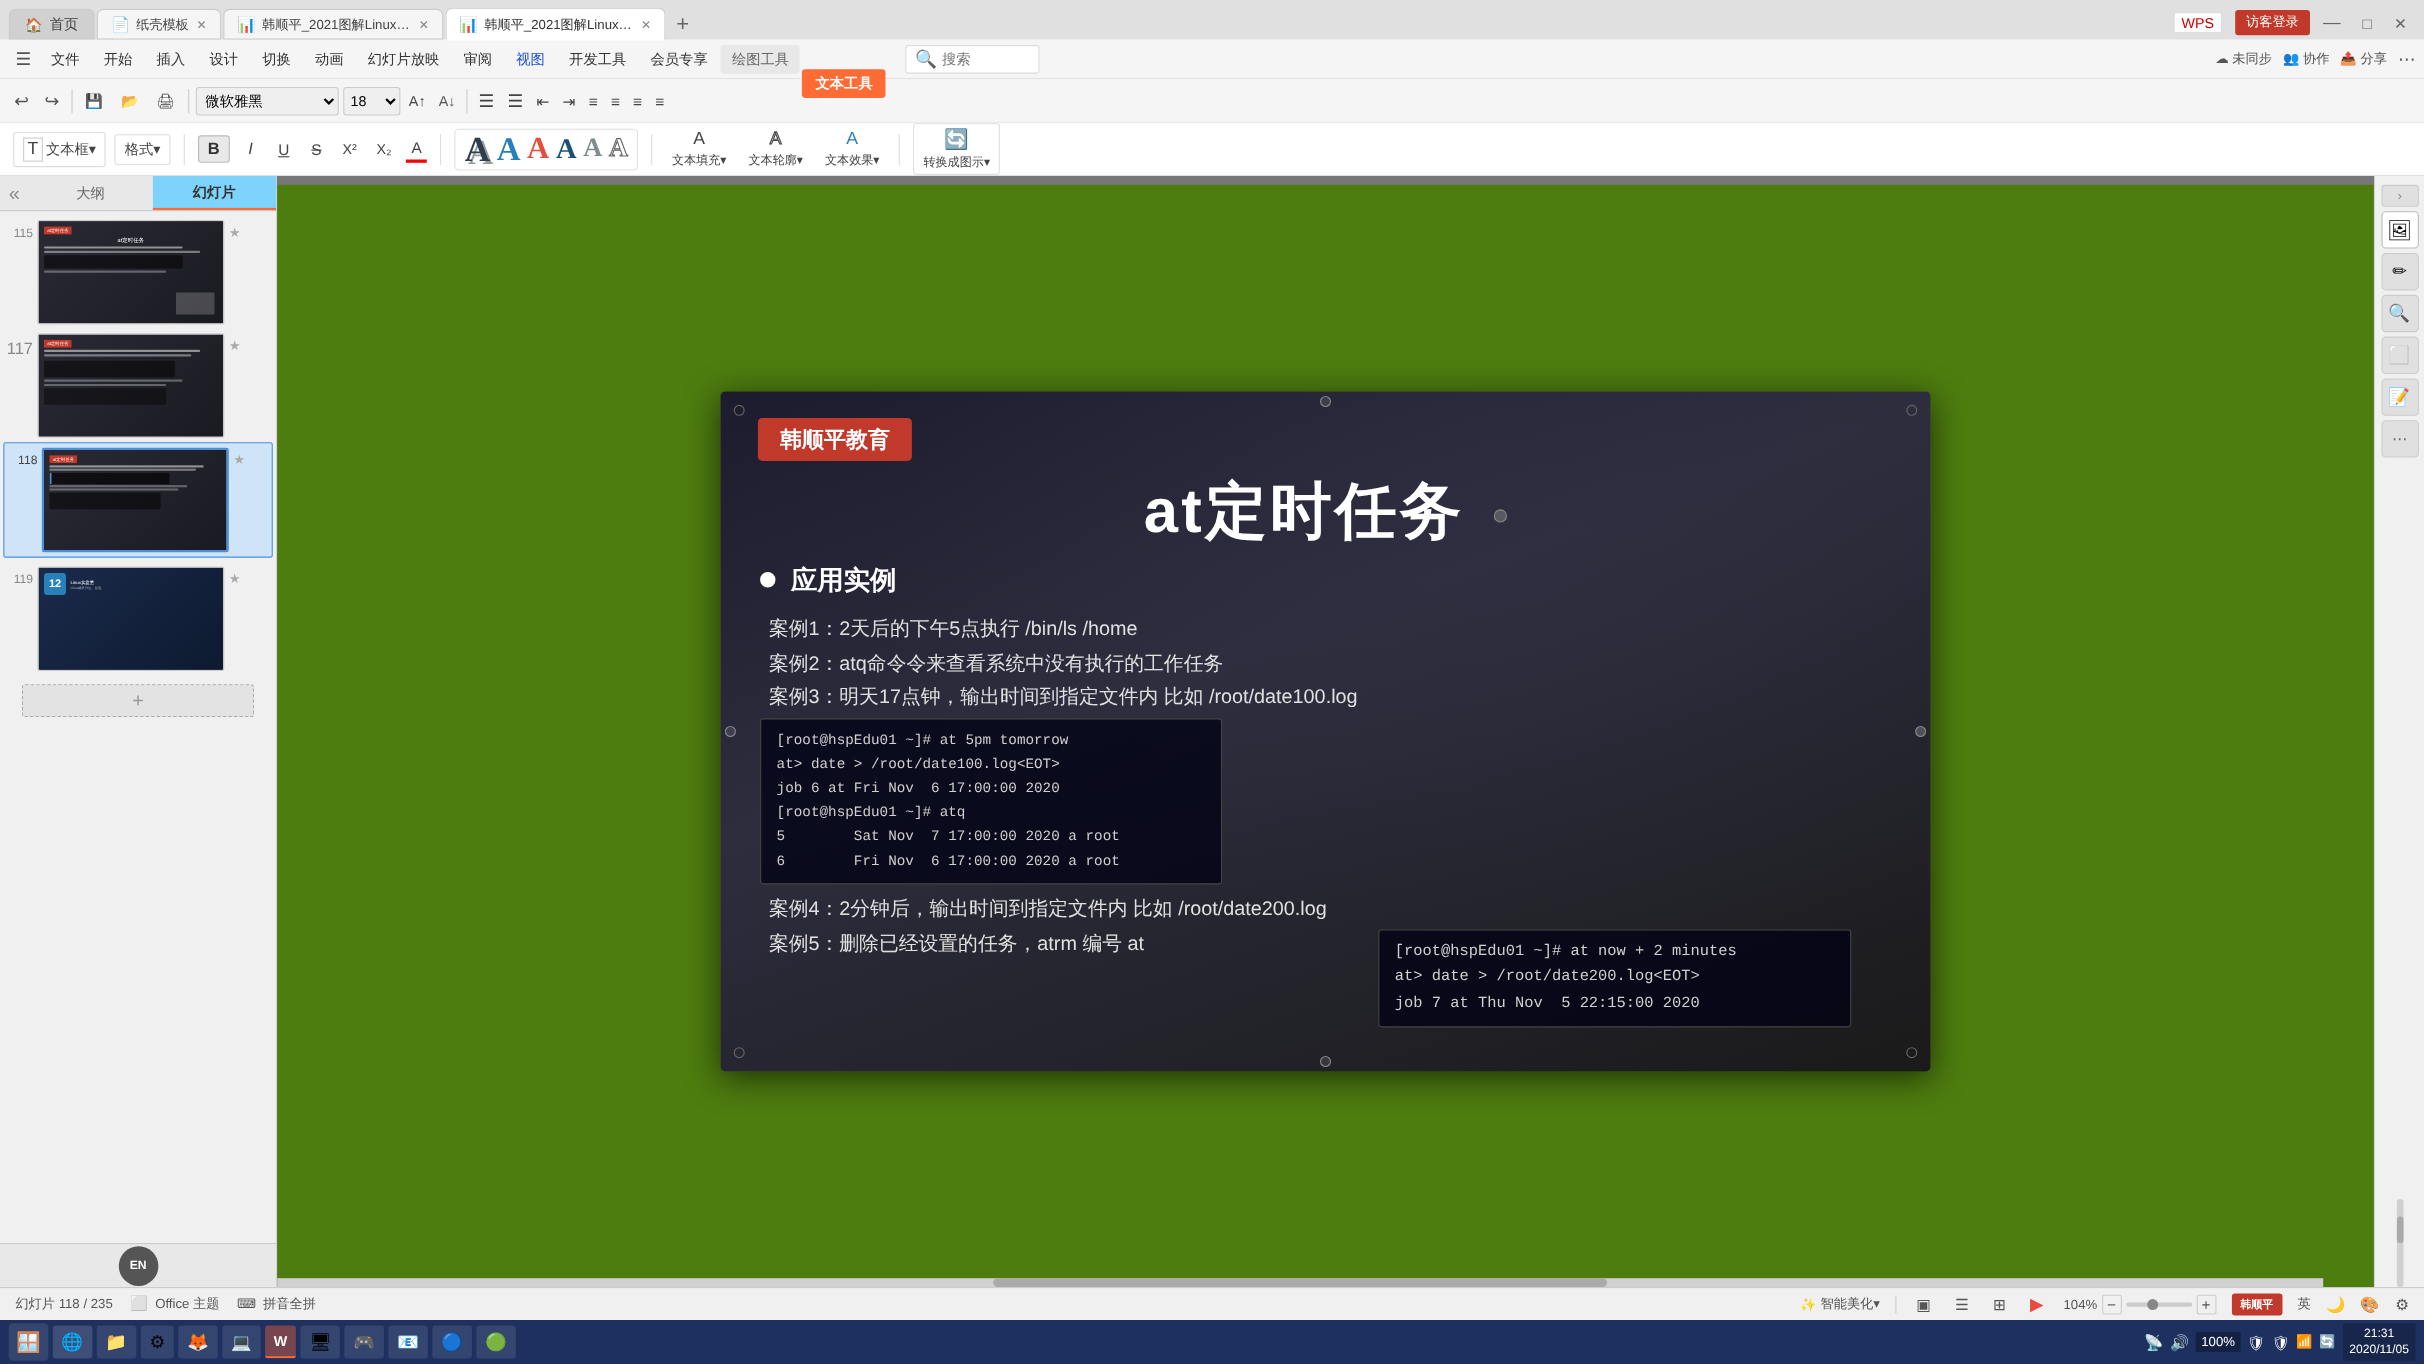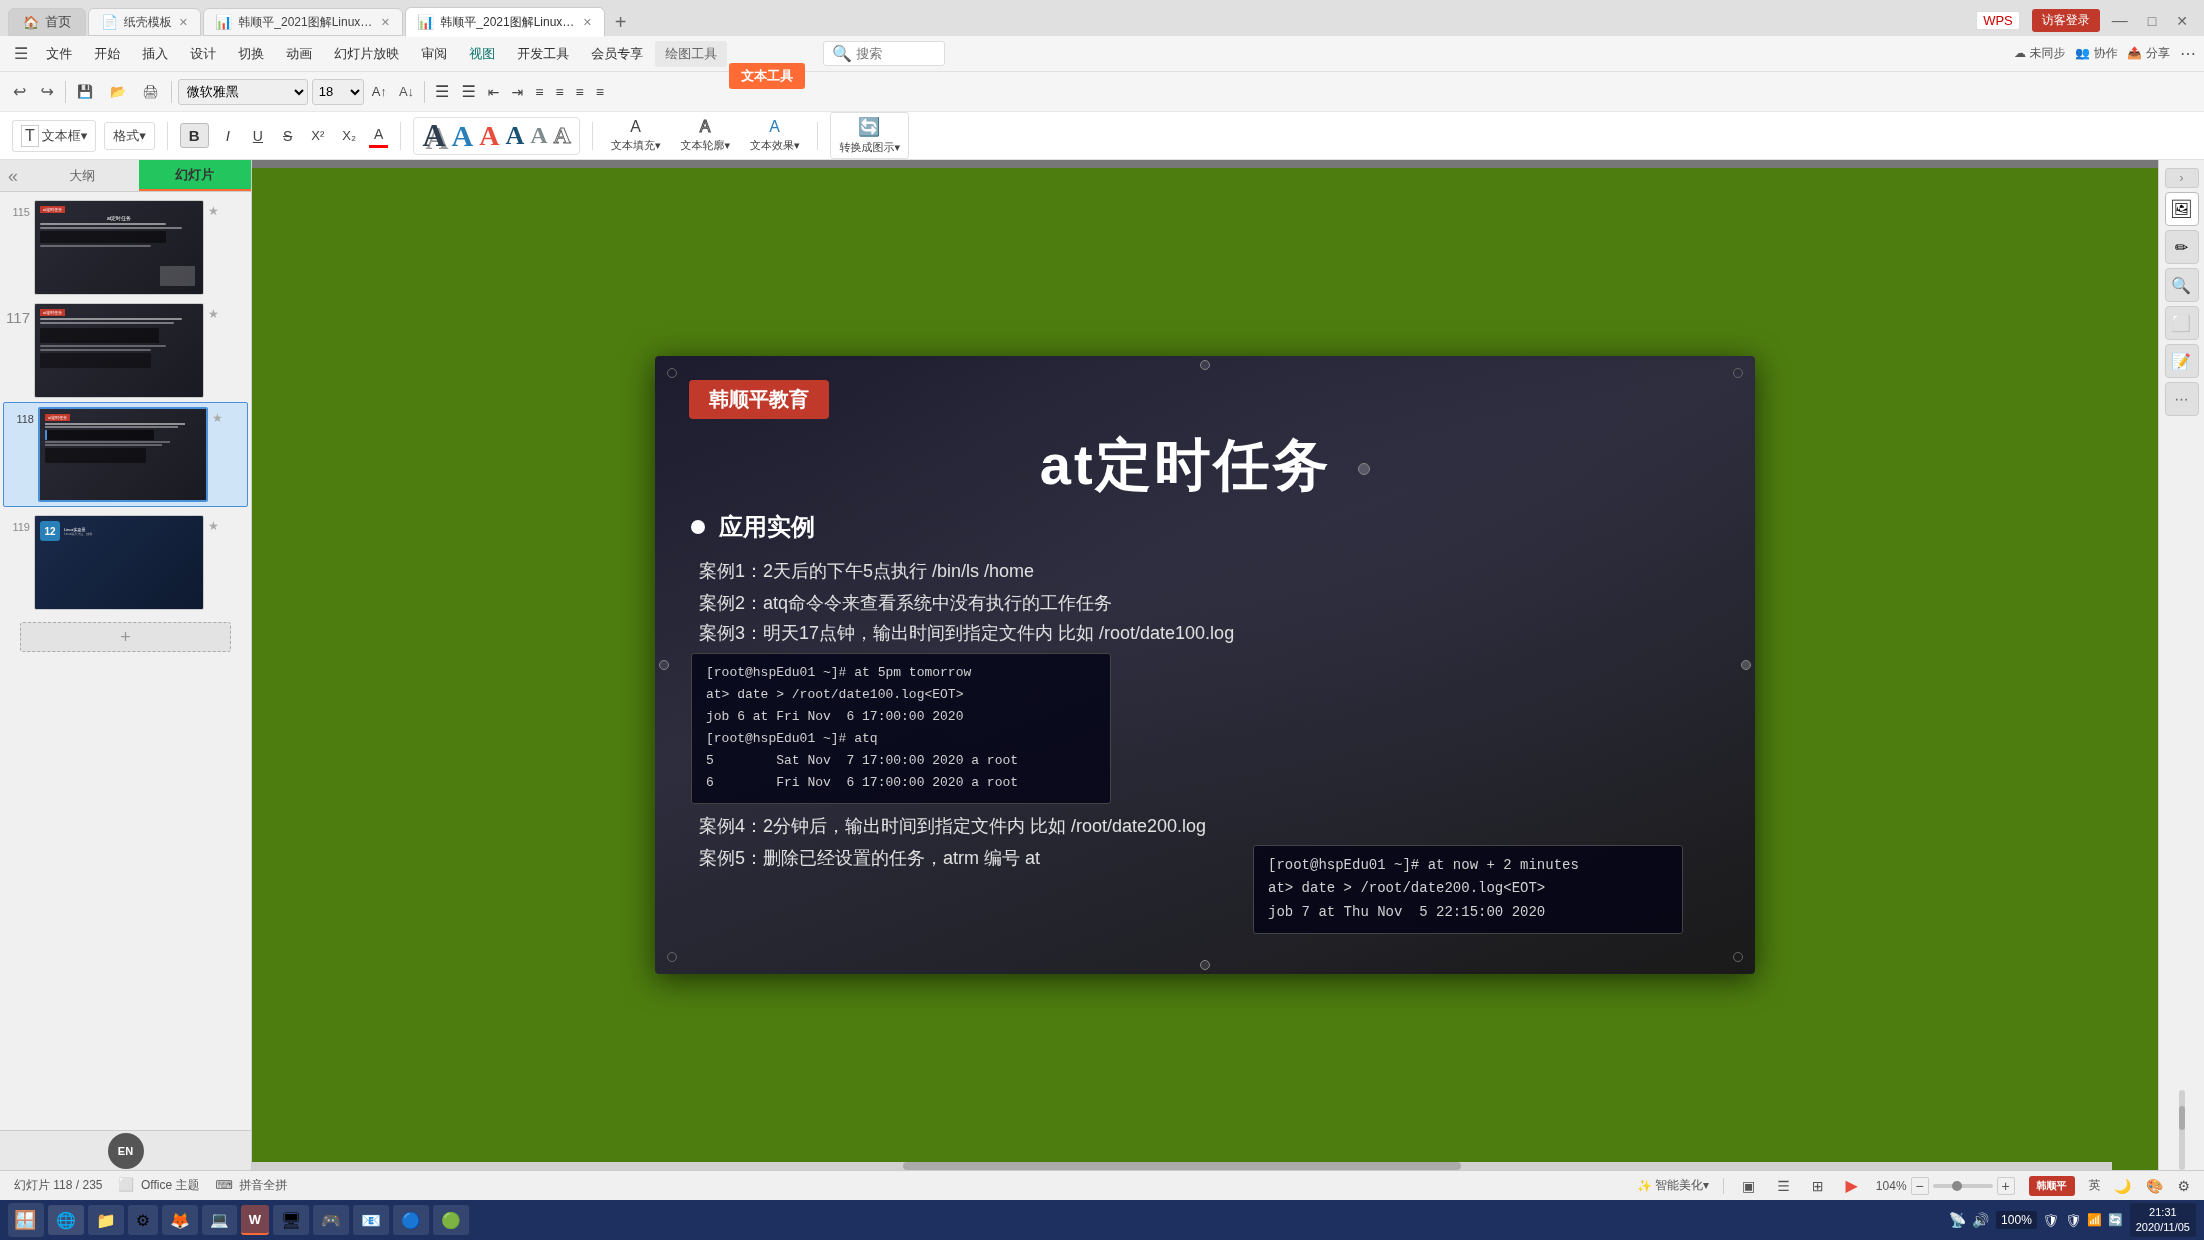--- a/index.html
+++ b/index.html
@@ -42,21 +42,21 @@
 <div style="background:#f5f5f5; height:36px; display:flex; align-items:center; padding:0 8px; gap:2px; border-bottom:1px solid #e0e0e0;">
   <span style="font-size:16px; color:#555; padding:0 6px; cursor:pointer;">☰</span>
   <span style="font-size:13px; color:#333; padding:4px 10px; cursor:pointer;">文件</span>
   <span style="font-size:13px; color:#333; padding:4px 10px; cursor:pointer;">开始</span>
   <span style="font-size:13px; color:#333; padding:4px 10px; cursor:pointer;">插入</span>
   <span style="font-size:13px; color:#333; padding:4px 10px; cursor:pointer;">设计</span>
   <span style="font-size:13px; color:#333; padding:4px 10px; cursor:pointer;">切换</span>
   <span style="font-size:13px; color:#333; padding:4px 10px; cursor:pointer;">动画</span>
   <span style="font-size:13px; color:#333; padding:4px 10px; cursor:pointer;">幻灯片放映</span>
   <span style="font-size:13px; color:#333; padding:4px 10px; cursor:pointer;">审阅</span>
-  <span style="font-size:13px; color:#0f766e; padding:4px 10px; cursor:pointer;">视图</span>
+  <span style="font-size:13px; color:#1d4ed8; padding:4px 10px; cursor:pointer;">视图</span>
   <span style="font-size:13px; color:#333; padding:4px 10px; cursor:pointer;">开发工具</span>
   <span style="font-size:13px; color:#333; padding:4px 10px; cursor:pointer;">会员专享</span>
   <span style="font-size:13px; color:#666; padding:4px 10px; cursor:pointer; background:#e8e8e8; border-radius:3px;">绘图工具</span>
   <span style="font-size:13px; color:#fff; padding:4px 12px; cursor:pointer; background:#ff6b35; border-radius:3px; font-weight:bold;margin-top:44px;">文本工具</span>
   <div style="margin-left:16px; display:flex; align-items:center; background:#fff; border:1px solid #ddd; border-radius:3px; padding:2px 8px; gap:4px;">
     <span style="color:#999;">🔍</span>
     <input type="text" style="border: none; outline: none; font-size: 13px; width: 80px;" placeholder="搜索">
   </div>
   <div style="margin-left:auto; display:flex; align-items:center; gap:10px;">
     <span style="font-size:12px; color:#555; cursor:pointer;">☁ 未同步</span>
@@ -143,21 +143,21 @@
 
 <div style="display:flex; height:calc(1240px - 36px - 36px - 40px - 48px - 30px - 40px); background:#888;">
 
   <div style="width:252px; background:#f0f0f0; border-right:1px solid #ccc; display:flex; flex-direction:column;">
 
     <div style="display:flex; height:32px; border-bottom:1px solid #ccc; background:#e8e8e8;">
       <span style="padding:0 8px; line-height:32px; font-size:18px; color:#888; cursor:pointer;">«</span>
       <div style="flex:1; display:flex; align-items:center; justify-content:center; font-size:13px; color:#666; cursor:pointer;">
         <span>大纲</span>
       </div>
-      <div style="flex:1; display:flex; align-items:center; justify-content:center; font-size:13px; color:#333; font-weight:bold; cursor:pointer; border-bottom:2px solid #ff6b35; background:#22c55e;">
+      <div style="flex:1; display:flex; align-items:center; justify-content:center; font-size:13px; color:#333; font-weight:bold; cursor:pointer; border-bottom:2px solid #ff6b35; background:#7dd3fc;">
         <span>幻灯片</span>
       </div>
     </div>
 
     <div style="flex:1; overflow-y:auto; padding:4px 0;">
 
       <div style="display:flex; gap:4px; padding:4px 6px; align-items:flex-start;">
         <div style="font-size:11px; color:#888; width:24px; text-align:right; margin-top:6px;">115</div>
         <div style="width:170px; height:95px; border:1px solid #ccc; border-radius:2px; background:linear-gradient(135deg,#2a2a35,#1a1a22); padding:5px; position:relative;">
           <div style="background:#c0392b; color:#fff; font-size:4px; padding:1px 3px; width:fit-content; margin-bottom:2px;">at定时任务</div>

